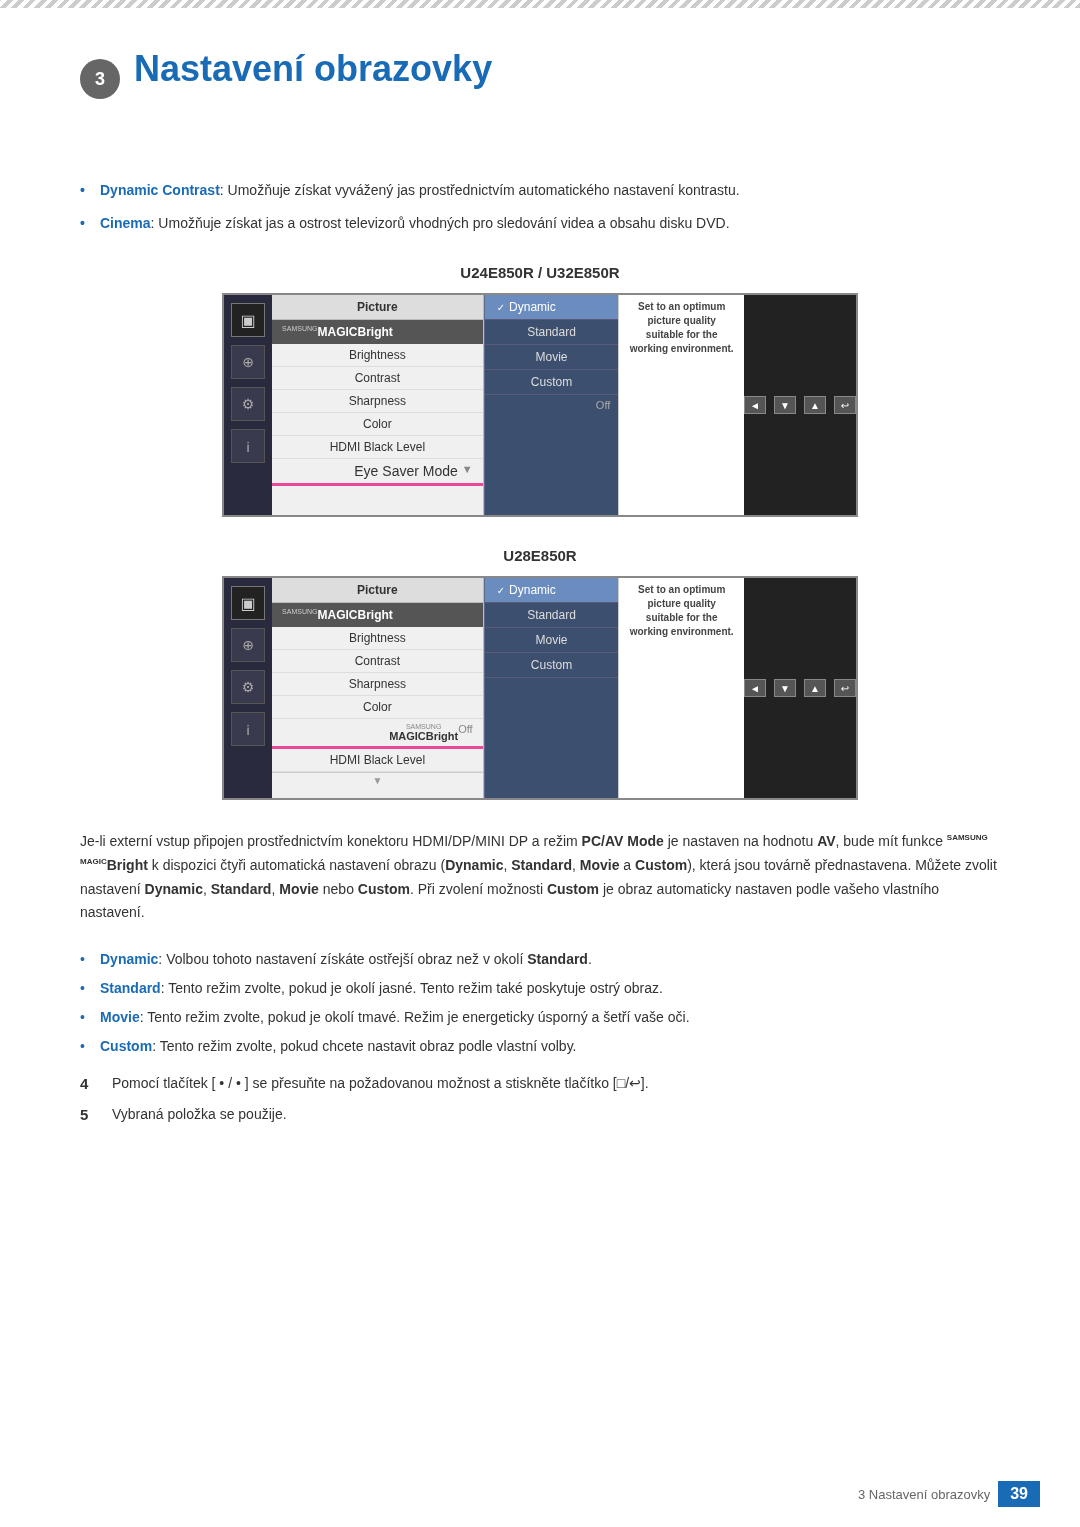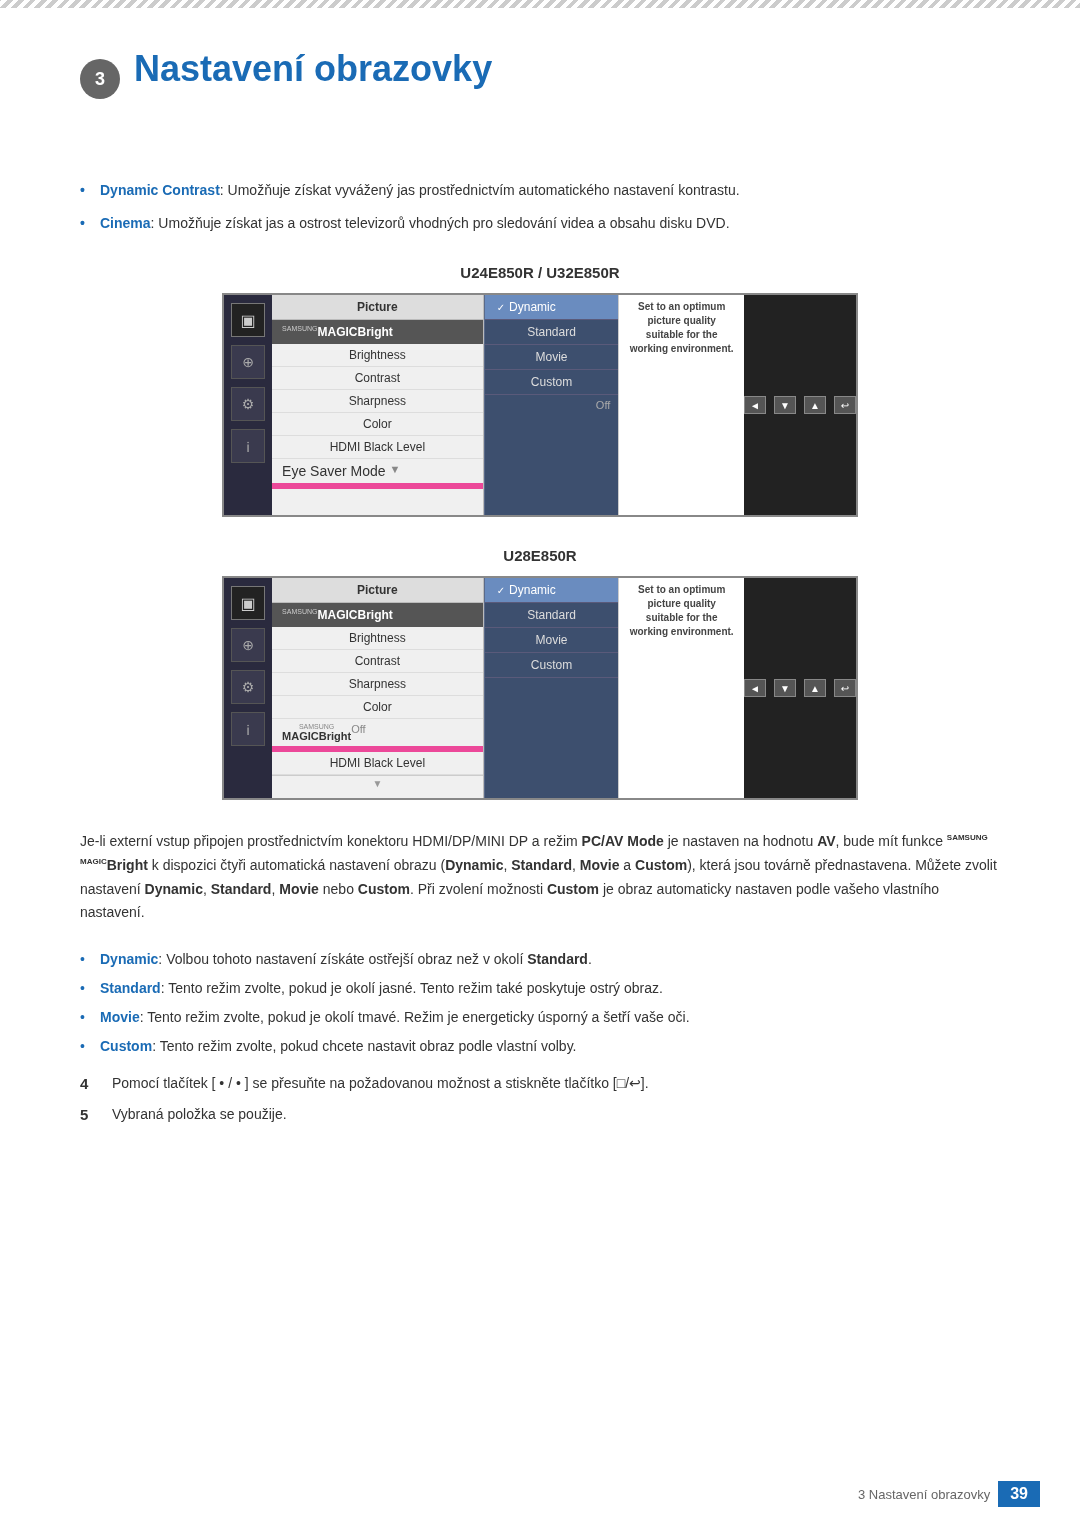--- a/index.html
+++ b/index.html
@@ -314,23 +314,23 @@
     }
 
     .options-area {
       width: 140px;
       background: #3d4f6e;
       border-left: 1px solid #5a6a8a;
     }
 
     .eye-row-container {
       display: flex;
-      justify-content: flex-start;
+      justify-content: flex-end;
       padding: 4px 10px;
-      border-bottom: 6px solid #ec4899;
+      border-bottom: 3px solid #ec4899;
     }
   </style>
 </head>
 <body>
 
 <div class="top-bar"></div>
 
 <div class="page-content">
 
   <div style="display:flex; align-items:center; gap:14px; margin-bottom:8px;">

